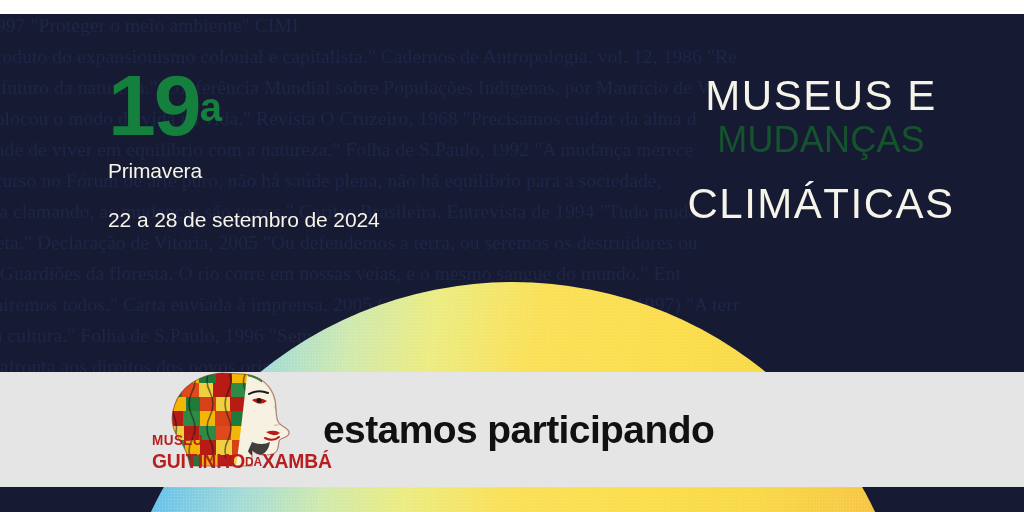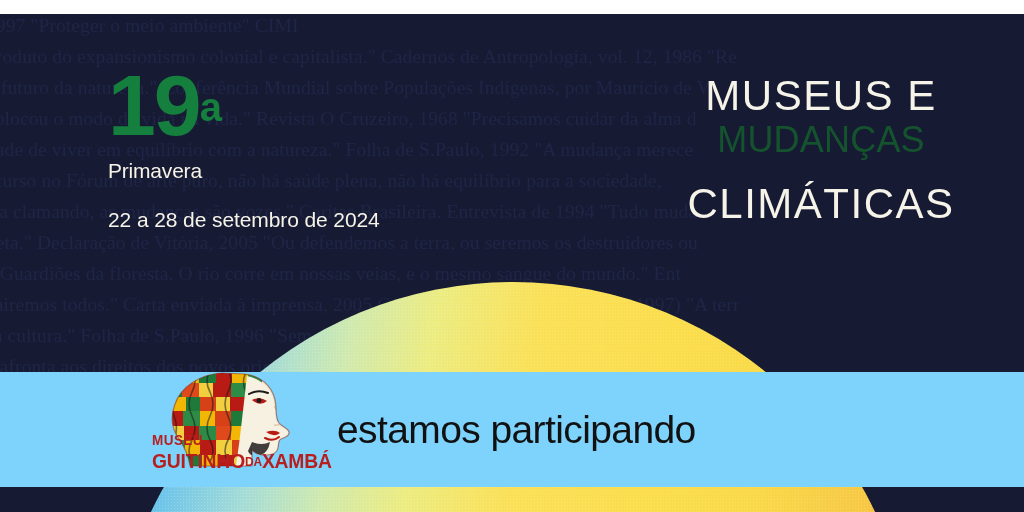--- a/index.html
+++ b/index.html
@@ -128,21 +128,21 @@
     letter-spacing:.2px; line-height:1.08; margin-top:2px;
   }
   .rt-line3{
     font-size:42px; font-weight:300; color:#f6f3e8;
     letter-spacing:1.5px; line-height:1.12; margin-top:20px;
   }
 
   
   .banner{
     position:absolute; left:0; top:372px; width:1024px; height:115px;
-    background:#7dd3fc; z-index:30;
+    background:#e5e5e5; z-index:30;
     display:flex; align-items:center;
   }
   .logo{
     position:relative;
     width:175px; height:115px;
     margin-left:148px;
     flex:0 0 auto;
   }
   .logo svg{ position:absolute; left:0; top:-2px; }
   .logo-words{
@@ -152,24 +152,23 @@
     font-weight:bold;
     line-height:1;
     text-align:left;
   }
   .logo-museu{ font-size:15px; letter-spacing:.5px; transform:scaleX(.9); transform-origin:left; }
   .logo-main{ font-size:21px; letter-spacing:-.2px; margin-top:3px; transform:scaleX(.92); transform-origin:left; white-space:nowrap;}
   .logo-main .da{ font-size:13px; vertical-align:.12em; }
 
   .banner-text{
     font-size:39px;
-    font-weight:normal;
+    font-weight:bold;
     color:#111111;
     letter-spacing:-.6px;
-    margin-left:14px;
   }
 </style>
 </head>
 <body>
 
 <div id="poster">
 
   <div class="top-strip"></div>
 
   <div class="navy-field">

